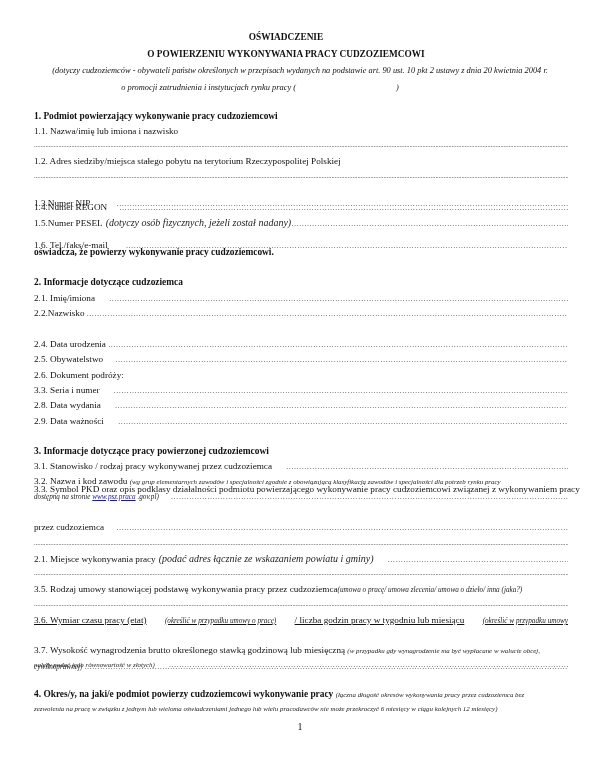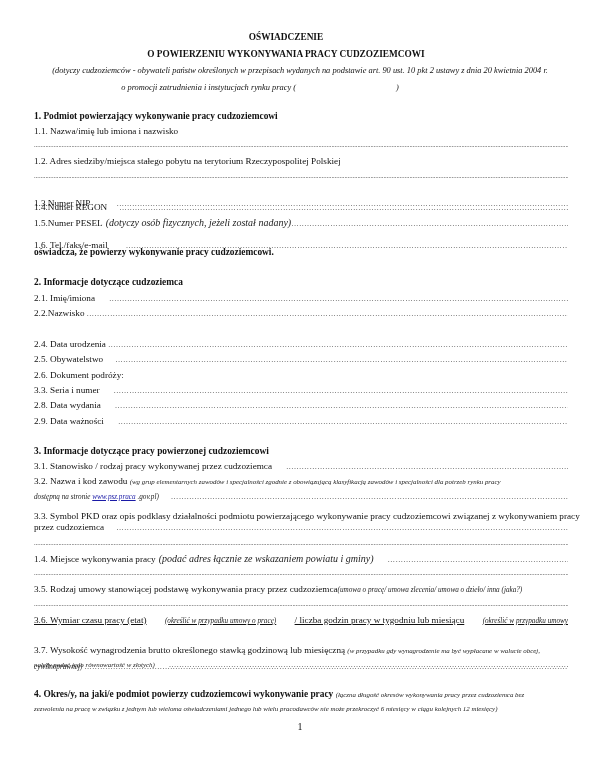--- a/index.html
+++ b/index.html
@@ -99,28 +99,28 @@
     <span class="dots" style="margin-left:14px;"></span>
   </div>
   <div class="abs" style="left:34px; top:476px; font-size:9.2px;">
     <span>3.2. Nazwa i kod zawodu</span>
     <span class="it" style="font-size:6.9px;">(wg grup elementarnych zawodów i specjalności zgodnie z obowiązującą klasyfikacją zawodów i specjalności dla potrzeb rynku pracy</span>
   </div>
   <div class="abs row" style="top:492px;">
     <span class="lbl it"><span>dostępną na stronie</span> <span class="link">www.psz.praca</span> <span>.gov.pl)</span></span>
     <span class="dots" style="margin-left:12px;"></span>
   </div>
-  <div class="abs" style="left:34px; top:511px; font-size:9.2px;">3.3. Symbol PKD oraz opis podklasy działalności podmiotu powierzającego wykonywanie pracy cudzoziemcowi związanej z wykonywaniem pracy</div>
+  <div class="abs" style="left:34px; top:484px; font-size:9.2px;">3.3. Symbol PKD oraz opis podklasy działalności podmiotu powierzającego wykonywanie pracy cudzoziemcowi związanej z wykonywaniem pracy</div>
   <div class="abs row" style="top:522px;">
     <span class="lbl">przez cudzoziemca</span>
     <span class="dots" style="margin-left:12px;"></span>
   </div>
   <div class="abs dotline" style="top:539px;"></div>
   <div class="abs row" style="top:553px;">
-    <span class="lbl">1.4. Miejsce wykonywania pracy</span>
+    <span class="lbl">2.1. Miejsce wykonywania pracy</span>
     <span class="note">(podać adres łącznie ze wskazaniem  powiatu i gminy)</span>
     <span class="dots" style="margin-left:14px;"></span>
   </div>
   <div class="abs dotline" style="top:569px;"></div>
   <div class="abs" style="left:34px; top:584px; font-size:9.2px;">
     <span>3.5. Rodzaj umowy stanowiącej podstawę wykonywania pracy przez cudzoziemca</span><span class="it">(umowa o pracę/ umowa zlecenia/ umowa o dzieło/ inna (jaka?)</span>
   </div>
   <div class="abs dotline" style="top:600px;"></div>
   <div class="abs justify" style="top:615px; display:flex; justify-content:space-between; align-items:baseline;">
     <span>3.6. Wymiar czasu pracy (etat)</span>

